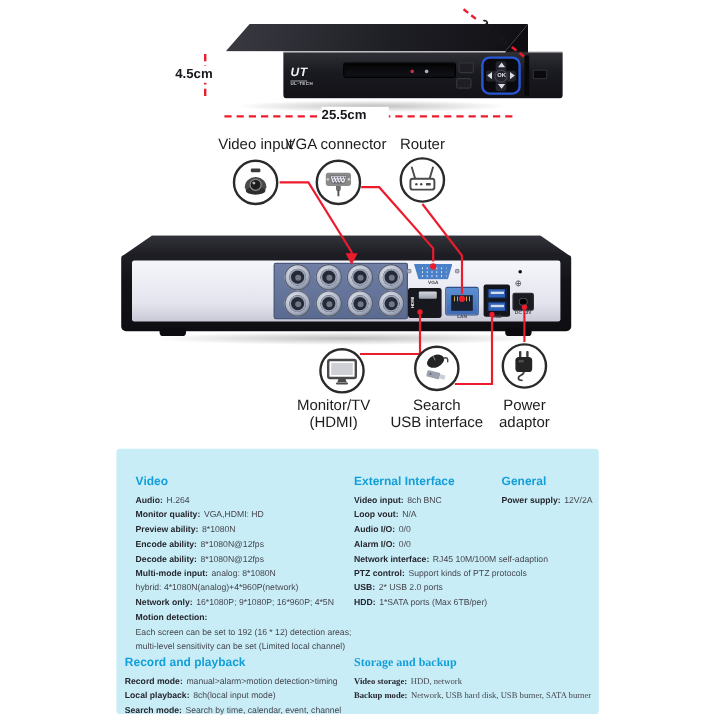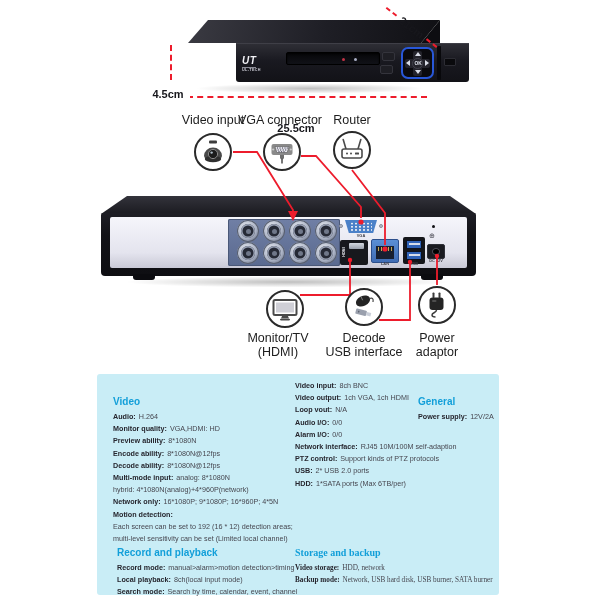--- a/index.html
+++ b/index.html
@@ -37,21 +37,21 @@
   .ok { position:absolute; left:50%; top:50%; transform:translate(-50%,-50%) scale(.8); font-size:6px; font-weight:bold; color:#dfe3ec; }
   .t { position:absolute; width:0; height:0; }
   .t-up { left:12px; top:3px; border-left:3px solid transparent; border-right:3px solid transparent; border-bottom:4px solid #d8dce6; }
   .t-down { left:12px; bottom:3px; border-left:3px solid transparent; border-right:3px solid transparent; border-top:4px solid #d8dce6; }
   .t-left { left:3px; top:11px; border-top:3px solid transparent; border-bottom:3px solid transparent; border-right:4px solid #d8dce6; }
   .t-right { right:3px; top:11px; border-top:3px solid transparent; border-bottom:3px solid transparent; border-left:4px solid #d8dce6; }
   .vent { position:absolute; left:201px; top:2px; width:4px; height:34px; background:#08080b; border-radius:1px; }
   .notch { position:absolute; left:208px; top:14px; width:12px; height:8px; background:#0a0a0d; border:1px solid #2c2c33; border-radius:1px; }
 
   
-  .dim-label { position:absolute; font-size:11px; font-weight:bold; color:#17171c; text-align:center; background:#fff; padding:1px 0; z-index:5;margin-top:32px; }
+  .dim-label { position:absolute; font-size:11px; font-weight:bold; color:#17171c; text-align:left; background:#fff; padding:1px 0; z-index:5; }
   .dim-height-line { left:170px; top:45px; height:35px; width:0; border-left:2px dashed var(--annotation_red,#ed1c2c); }
   .dim-height-label { left:146px; top:55px; width:44px; }
   .dim-width-line { left:187px; top:96px; width:240px; height:0; border-top:2px dashed var(--annotation_red,#ed1c2c); }
   .dim-width-label { left:268px; top:89px; width:56px; }
   .dim-depth { left:390px; top:3px; transform:rotate(38deg); transform-origin:left top; display:flex; align-items:center; gap:5px; }
   .dim-depth .dash { width:13px; height:0; border-top:2px dashed var(--annotation_red,#ed1c2c); }
   .dim-depth .dlabel { font-size:11px; font-weight:bold; color:#17171c; }
 
   
   .co-circle { position:absolute; width:38px; height:38px; background:#fff; border:2.5px solid #2a2a2a;
@@ -119,21 +119,21 @@
 
   
   .spec-panel { left:97px; top:374px; width:402px; height:221px; background:var(--panel_cyan,#c9edf6); border-radius:3px; }
   .spec-block { position:absolute; }
   .spec-title { font-size:10px; font-weight:bold; color:var(--heading_blue,#129fd9); margin:16px 0 4px 0; }
   .spec-row { font-size:7.2px; line-height:12.2px; white-space:nowrap; color:#46464f; }
   .spec-label { font-weight:bold; color:#26262e; margin-right:3px; }
   #blk-video { left:16px; top:6px; width:182px; }
   #blk-external { left:198px; top:6px; width:202px; }
   #blk-general { left:321px; top:6px; width:80px; }
-  #blk-record { left:20px; top:157px; width:182px; }
+  #blk-record { left:7px; top:157px; width:182px; }
   #blk-storage { left:198px; top:157px; width:202px;font-family:Liberation Serif, serif; }
 
   .icon-svg { width:30px; height:30px; display:block; }
 </style>
 </head>
 <body>
 
 <div class="stage">
 
   <section>
@@ -324,21 +324,21 @@
         <rect x="10" y="10" width="4.5" height="2" rx="1" fill="#4e4e4e"></rect>
         <path d="M14.5 20 c0 3 -4.5 2.5 -4.5 5 q0 2 3.5 2" stroke="#3c3c3c" stroke-width="1.5" fill="none"></path>
       </svg>
     </div>
 
     <div class="co-label" style="left:223px; top:331px;">
       <div>Monitor/TV</div>
       <div>(HDMI)</div>
     </div>
     <div class="co-label" style="left:309px; top:331px;">
-      <div>Decode</div>
+      <div>Search</div>
       <div>USB interface</div>
     </div>
     <div class="co-label" style="left:382px; top:331px;">
       <div>Power</div>
       <div>adaptor</div>
     </div>
   </section>
 
   <section class="abs spec-panel">
     <div class="spec-block" id="blk-video">
@@ -351,23 +351,23 @@
           <div class="spec-row"><span class="spec-label">Decode ability:</span><span class="spec-value">8*1080N@12fps</span></div>
           <div class="spec-row"><span class="spec-label">Multi-mode input:</span><span class="spec-value">analog: 8*1080N</span></div>
           <div class="spec-row"><span class="spec-value">hybrid: 4*1080N(analog)+4*960P(network)</span></div>
           <div class="spec-row"><span class="spec-label">Network only:</span><span class="spec-value">16*1080P; 9*1080P; 16*960P; 4*5N</span></div>
           <div class="spec-row"><span class="spec-label">Motion detection:</span></div>
           <div class="spec-row"><span class="spec-value">Each screen can be set to 192 (16 * 12) detection areas;</span></div>
           <div class="spec-row"><span class="spec-value">multi-level sensitivity can be set (Limited local channel)</span></div>
         </div>
     </div>
     <div class="spec-block" id="blk-external">
+      <h3 class="spec-title">External Interface</h3>
       <div>
           <div class="spec-row"><span class="spec-label">Video input:</span><span class="spec-value">8ch BNC</span></div>
-          <div class="spec-row"><span class="spec-label">Video output:</span><span class="spec-value">1ch VGA, 1ch HDMI</span></div>
           <div class="spec-row"><span class="spec-label">Loop vout:</span><span class="spec-value">N/A</span></div>
           <div class="spec-row"><span class="spec-label">Audio I/O:</span><span class="spec-value">0/0</span></div>
           <div class="spec-row"><span class="spec-label">Alarm I/O:</span><span class="spec-value">0/0</span></div>
           <div class="spec-row"><span class="spec-label">Network interface:</span><span class="spec-value">RJ45 10M/100M self-adaption</span></div>
           <div class="spec-row"><span class="spec-label">PTZ control:</span><span class="spec-value">Support kinds of PTZ protocols</span></div>
           <div class="spec-row"><span class="spec-label">USB:</span><span class="spec-value">2* USB 2.0 ports</span></div>
           <div class="spec-row"><span class="spec-label">HDD:</span><span class="spec-value">1*SATA ports (Max 6TB/per)</span></div>
         </div>
     </div>
     <div class="spec-block" id="blk-general">

